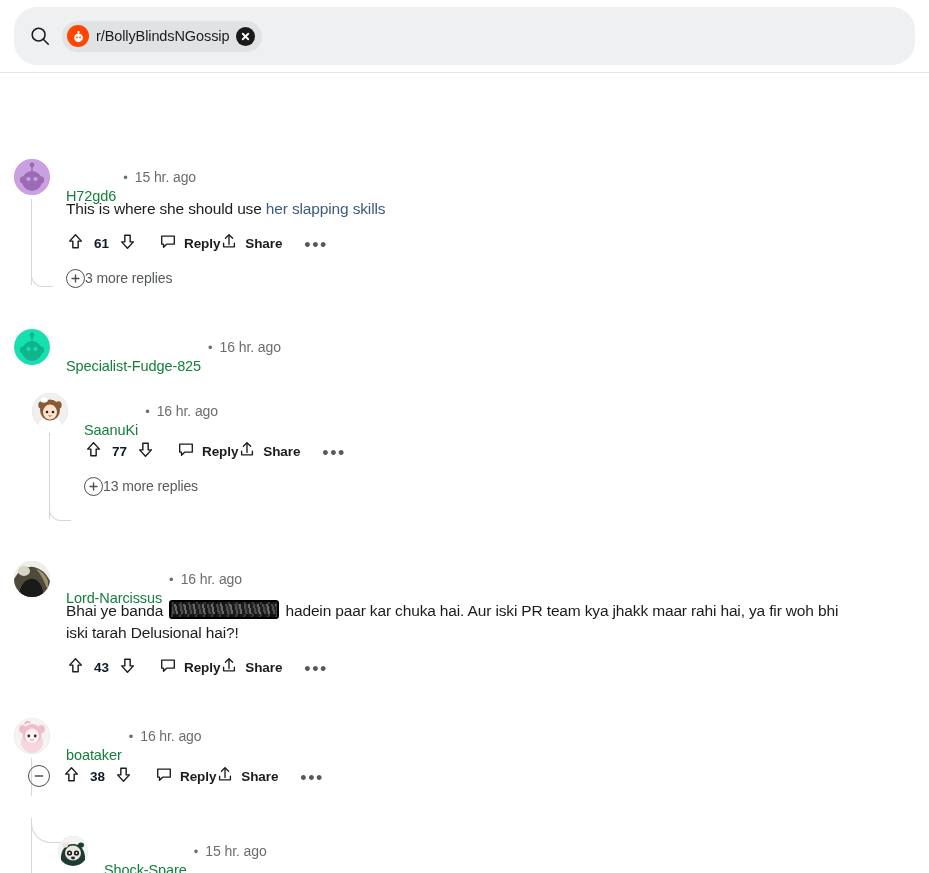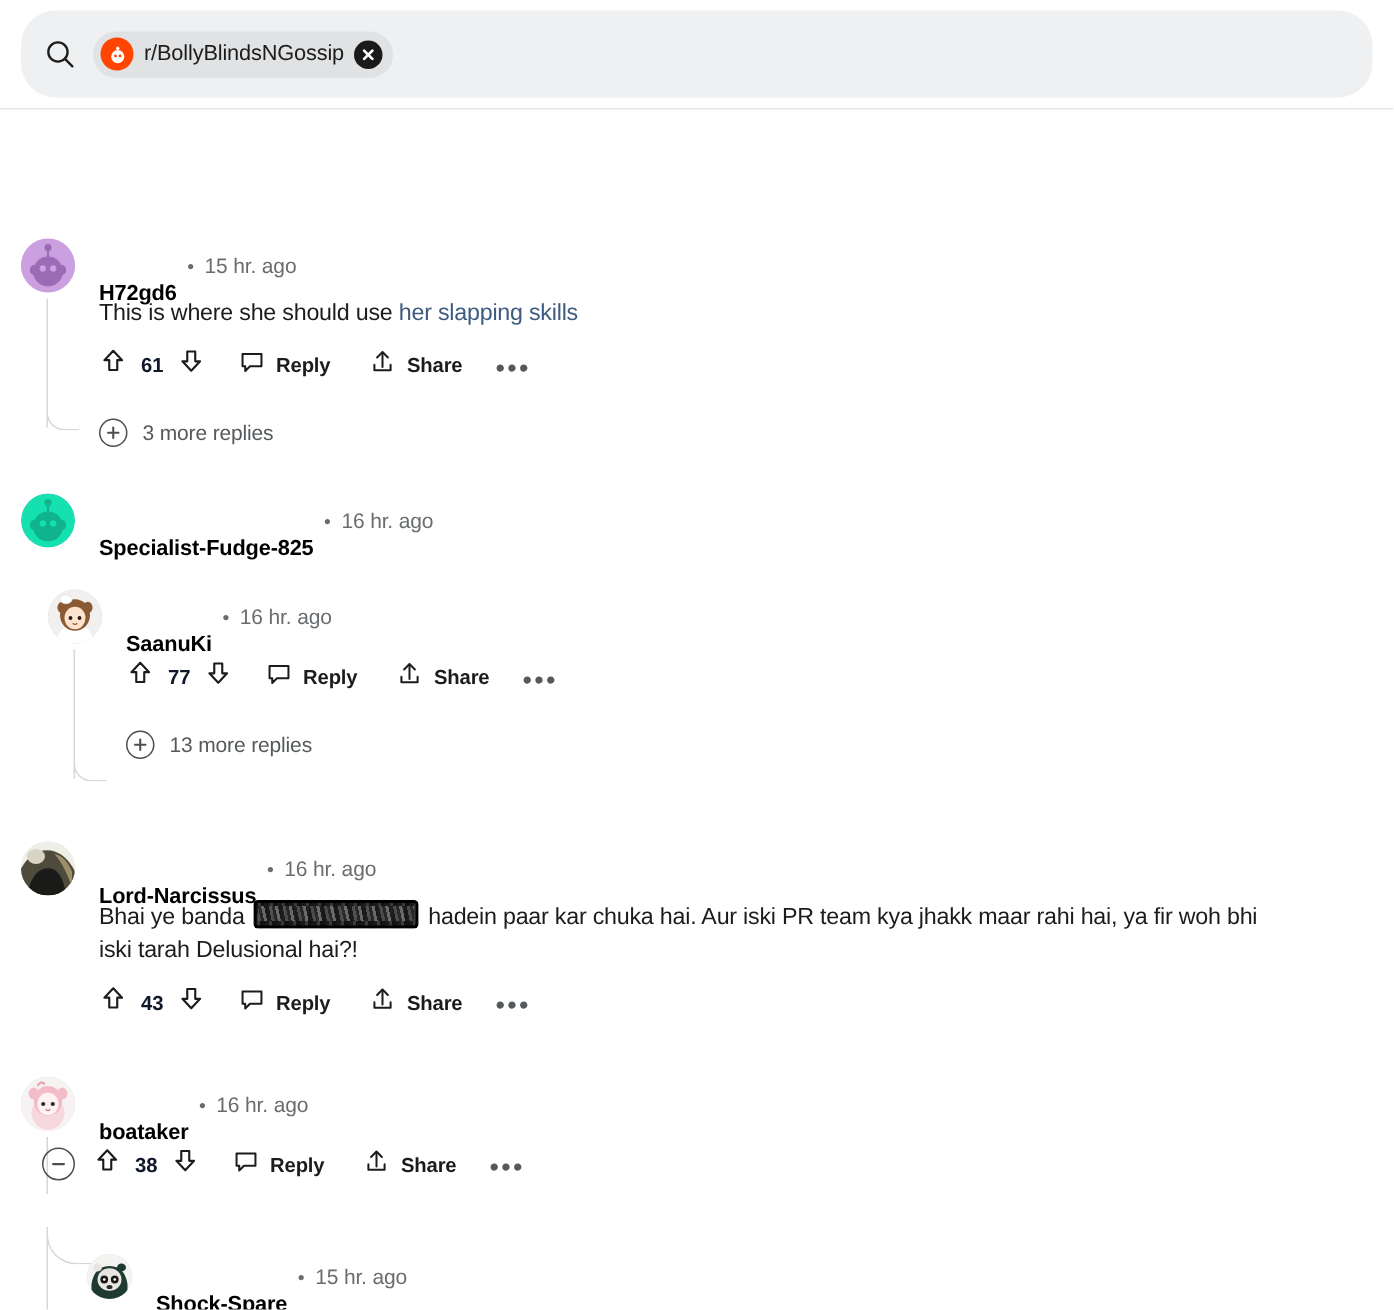--- a/index.html
+++ b/index.html
@@ -112,22 +112,22 @@
   }
   .c-head {
     display: flex;
     align-items: center;
     gap: 7px;
     height: 36px;
   }
   .c-head.small { height: 30px; }
   .username {
     font-size: 14.5px;
-    font-weight: bold;
-    color: #000000;
+    font-weight: normal;
+    color: #15803d;
     letter-spacing: -0.1px;
     margin-top: 38px;
   }
   .dot-sep {
     font-size: 13px;
     color: #6a6d6f;
     line-height: 1;
   }
   .timestamp {
     font-size: 14px;
@@ -189,39 +189,38 @@
     color: #0f172a;
     min-width: 14px;
     text-align: center;
   }
   .act-label {
     font-size: 13.5px;
     font-weight: bold;
     color: #1c1c1c;
     letter-spacing: -0.1px;
   }
-  .act.reply { margin-right: 26px; }
+  .act.reply { }
   .act.share { margin-right: 22px; }
   .ellipsis {
     font-size: 18px;
     color: #55595c;
     letter-spacing: 1.5px;
     line-height: 10px;
     height: 14px;
     display: flex;
     align-items: flex-end;
   }
 
   
   .more-replies {
     display: flex;
     align-items: center;
-    gap: 10px;
     height: 30px;
-    margin-top: 14px;
+    margin-top: 4px;
   }
   .plus-circle {
     width: 19px; height: 19px;
     border-radius: 50%;
     border: 1.4px solid #4c4f52;
     display: flex; align-items: center; justify-content: center;
     flex: 0 0 19px;
   }
   .more-label {
     font-size: 14px;

